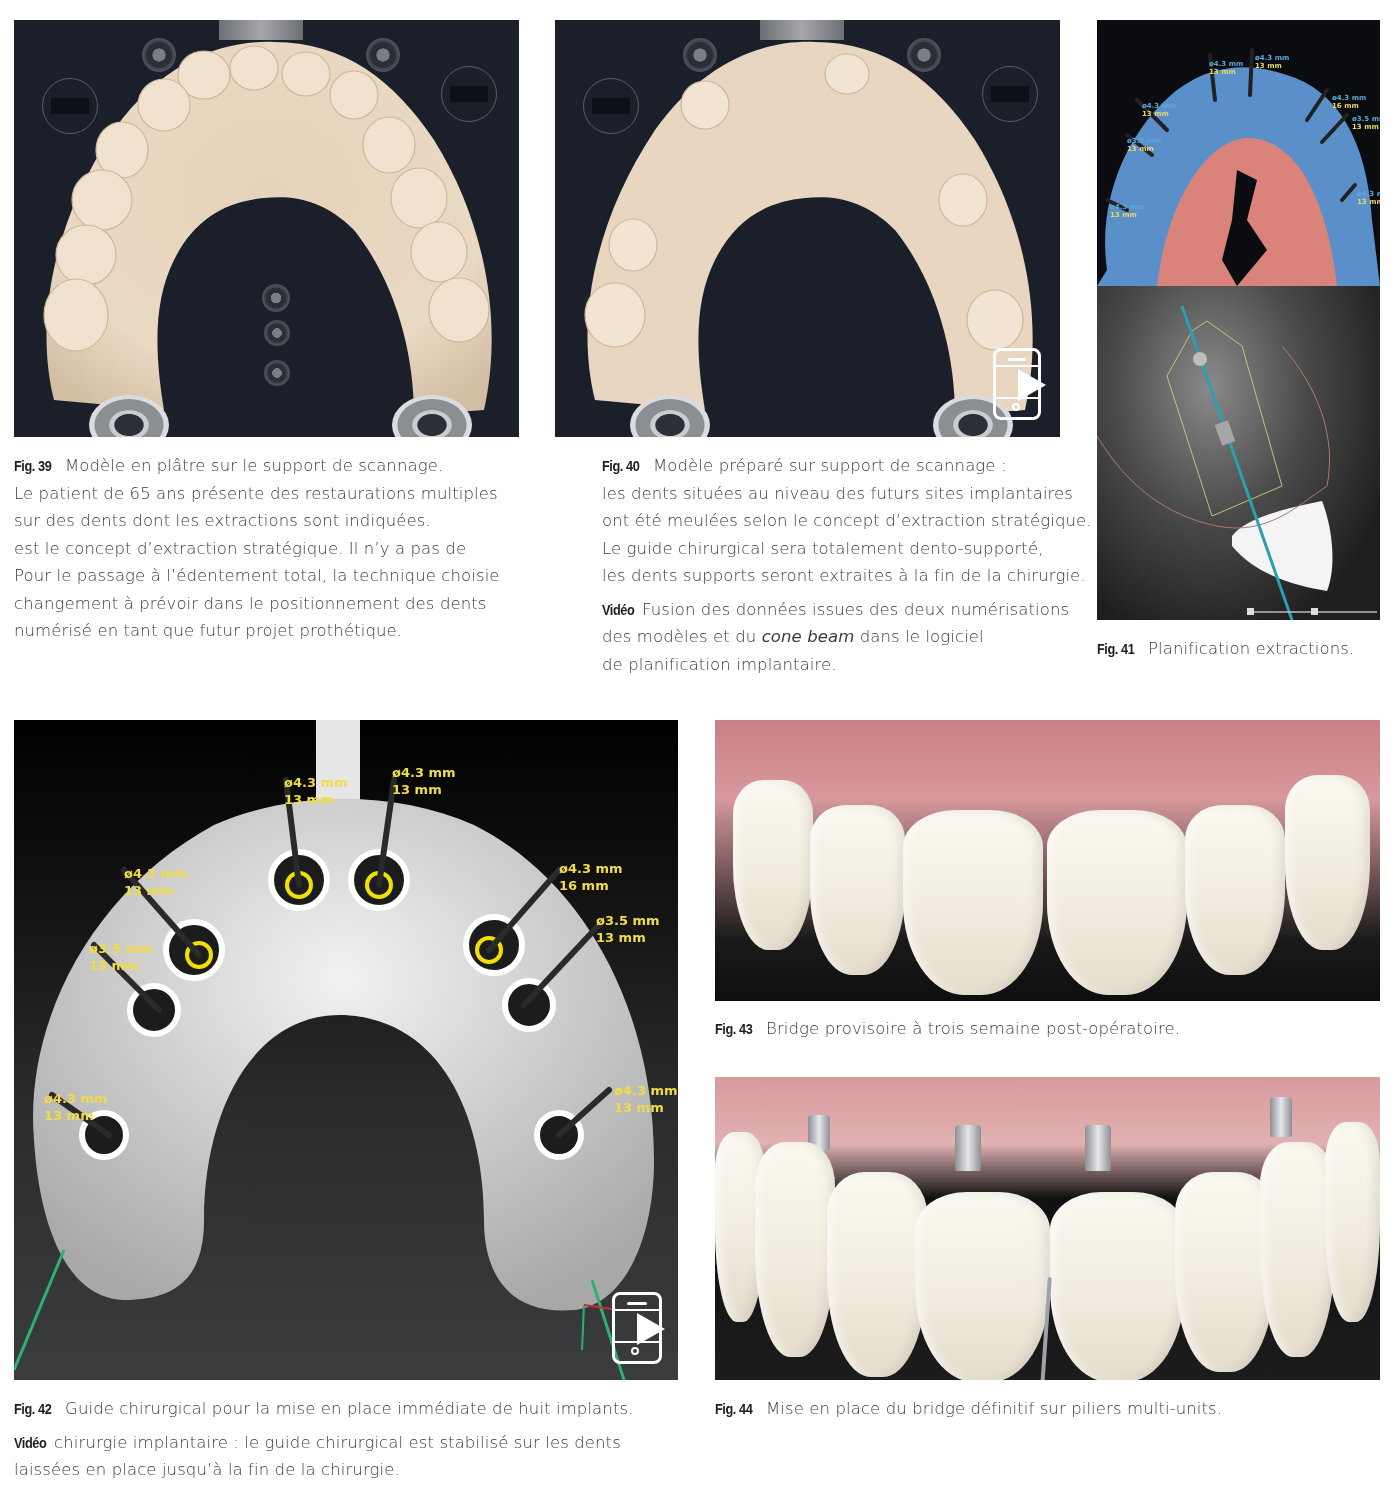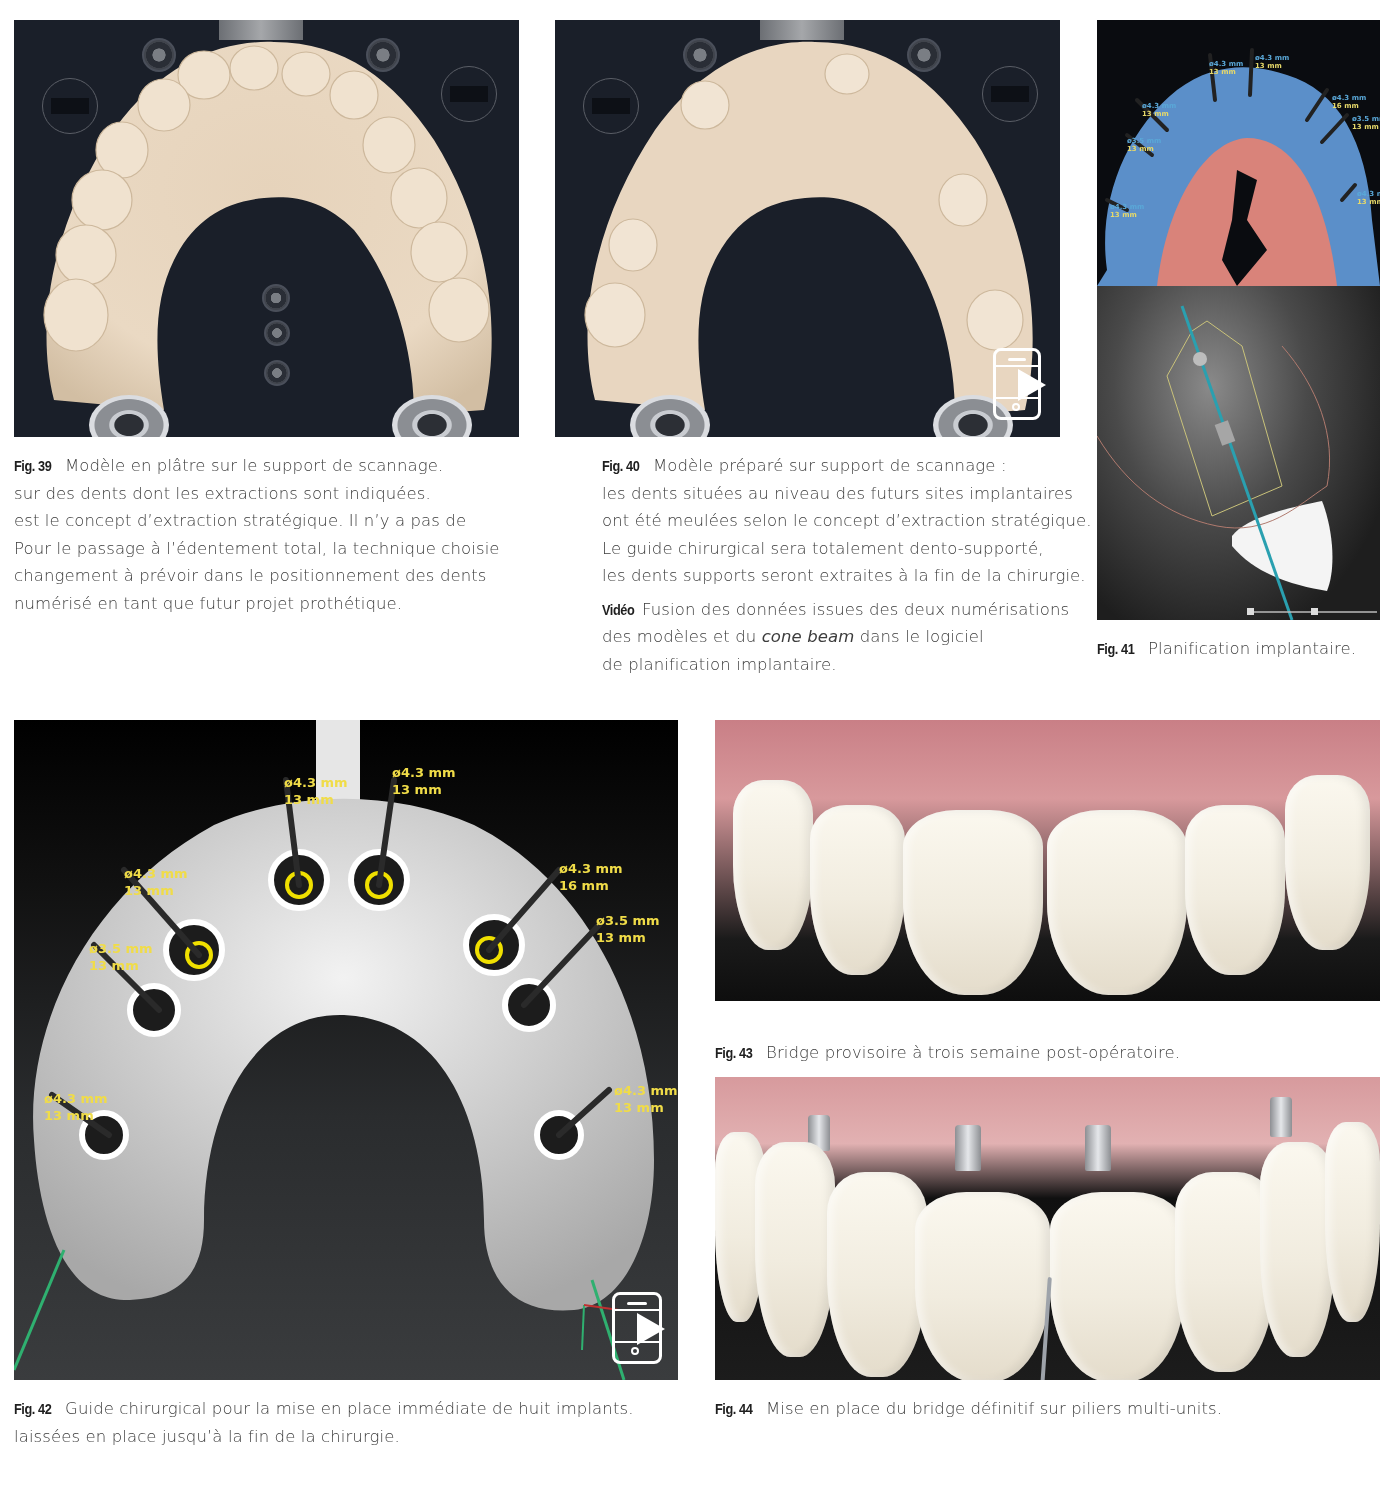--- a/index.html
+++ b/index.html
@@ -154,40 +154,41 @@
     <circle cx="103" cy="73" r="7" fill="#bdbdbd"></circle>
     <rect x="121" y="136" width="14" height="22" fill="#a6a6a6" transform="rotate(-20 128 147)"></rect>
     <line x1="155" y1="326" x2="280" y2="326" stroke="#bbb" stroke-width="1.5"></line>
     <rect x="150" y="322" width="7" height="7" fill="#ddd"></rect>
       <rect x="214" y="322" width="7" height="7" fill="#ddd"></rect>
   </svg>
 </div>
 
 <div class="caption" style="left:14px;top:452px;width:530px;">
   <p><span class="lbl">Fig. 39</span><span>Modèle en plâtre sur le support de scannage.</span></p>
+  <p>Le patient de 65 ans présente des restaurations multiples</p>
   <p>sur des dents dont les extractions sont indiquées.</p>
   <p>est le concept d’extraction stratégique. Il n’y a pas de</p>
   <p>Pour le passage à l’édentement total, la technique choisie</p>
   <p>changement à prévoir dans le positionnement des dents</p>
   <p>numérisé en tant que futur projet prothétique.</p>
 </div>
 
 <div class="caption" style="left:555px;top:452px;width:530px;margin-left:47px;">
   <p><span class="lbl">Fig. 40</span><span>Modèle préparé sur support de scannage :</span></p>
   <p>les dents situées au niveau des futurs sites implantaires</p>
   <p>ont été meulées selon le concept d’extraction stratégique.</p>
   <p>Le guide chirurgical sera totalement dento-supporté,</p>
   <p>les dents supports seront extraites à la fin de la chirurgie.</p>
   <p class="gap"><span class="lbl w">Vidéo</span><span>Fusion des données issues des deux numérisations</span></p>
   <p><span>des modèles et du </span><em>cone beam</em><span> dans le logiciel</span></p>
   <p>de planification implantaire.</p>
 </div>
 
 <div class="caption" style="left:1097px;top:635px;width:300px;">
-  <p><span class="lbl">Fig. 41</span><span>Planification implantaire.</span></p>
+  <p><span class="lbl">Fig. 41</span><span>Planification extractions.</span></p>
 </div>
 
 <div class="fig guide" style="left:14px;top:720px;width:664px;height:660px;">
   <svg width="664" height="660" viewBox="0 0 664 660">
     <defs>
       <radialGradient id="gw" cx="50%" cy="35%" r="70%">
           <stop offset="0" stop-color="#f2f2f2"></stop>
           <stop offset="1" stop-color="#a8a8a8"></stop>
         </radialGradient>
     </defs>
@@ -240,21 +241,21 @@
 </div>
 
 <div class="fig smile1" style="left:715px;top:720px;width:665px;height:281px;">
   <div class="tooth" style="left:18px;top:60px;width:80px;height:170px;"></div>
   <div class="tooth" style="left:95px;top:85px;width:95px;height:170px;"></div>
   <div class="tooth" style="left:188px;top:90px;width:140px;height:185px;"></div>
   <div class="tooth" style="left:332px;top:90px;width:140px;height:185px;"></div>
   <div class="tooth" style="left:470px;top:85px;width:100px;height:170px;"></div>
   <div class="tooth" style="left:570px;top:55px;width:85px;height:175px;"></div>
 </div>
-<div class="caption" style="left:715px;top:1015px;width:665px;margin-top:24px;">
+<div class="caption" style="left:715px;top:1015px;width:665px;">
   <p><span class="lbl">Fig. 43</span><span>Bridge provisoire à trois semaine post-opératoire.</span></p>
 </div>
 
 <div class="fig smile2" style="left:715px;top:1077px;width:665px;height:303px;">
   <div class="abut" style="left:240px;top:48px;"></div>
   <div class="abut" style="left:370px;top:48px;"></div>
   <div class="abut" style="left:93px;top:38px;width:22px;height:36px;"></div>
   <div class="abut" style="left:555px;top:20px;width:22px;height:40px;"></div>
   <div class="tooth" style="left:0px;top:55px;width:50px;height:190px;"></div>
   <div class="tooth" style="left:40px;top:65px;width:80px;height:215px;"></div>
@@ -265,14 +266,15 @@
   <div class="tooth" style="left:545px;top:65px;width:75px;height:215px;"></div>
   <div class="tooth" style="left:610px;top:45px;width:55px;height:200px;"></div>
   <div style="position:absolute;left:329px;top:200px;width:4px;height:110px;background:#9ea3aa;border-radius:2px;transform:rotate(4deg);"></div>
 </div>
 <div class="caption" style="left:715px;top:1395px;width:665px;">
   <p><span class="lbl">Fig. 44</span><span>Mise en place du bridge définitif sur piliers multi-units.</span></p>
 </div>
 
 <div class="caption" style="left:14px;top:1395px;width:680px;">
   <p><span class="lbl">Fig. 42</span><span>Guide chirurgical pour la mise en place immédiate de huit implants.</span></p>
+  <p class="gap"><span class="lbl w">Vidéo</span><span>chirurgie implantaire : le guide chirurgical est stabilisé sur les dents</span></p>
   <p>laissées en place jusqu’à la fin de la chirurgie.</p>
 </div>
 
 </body></html>

